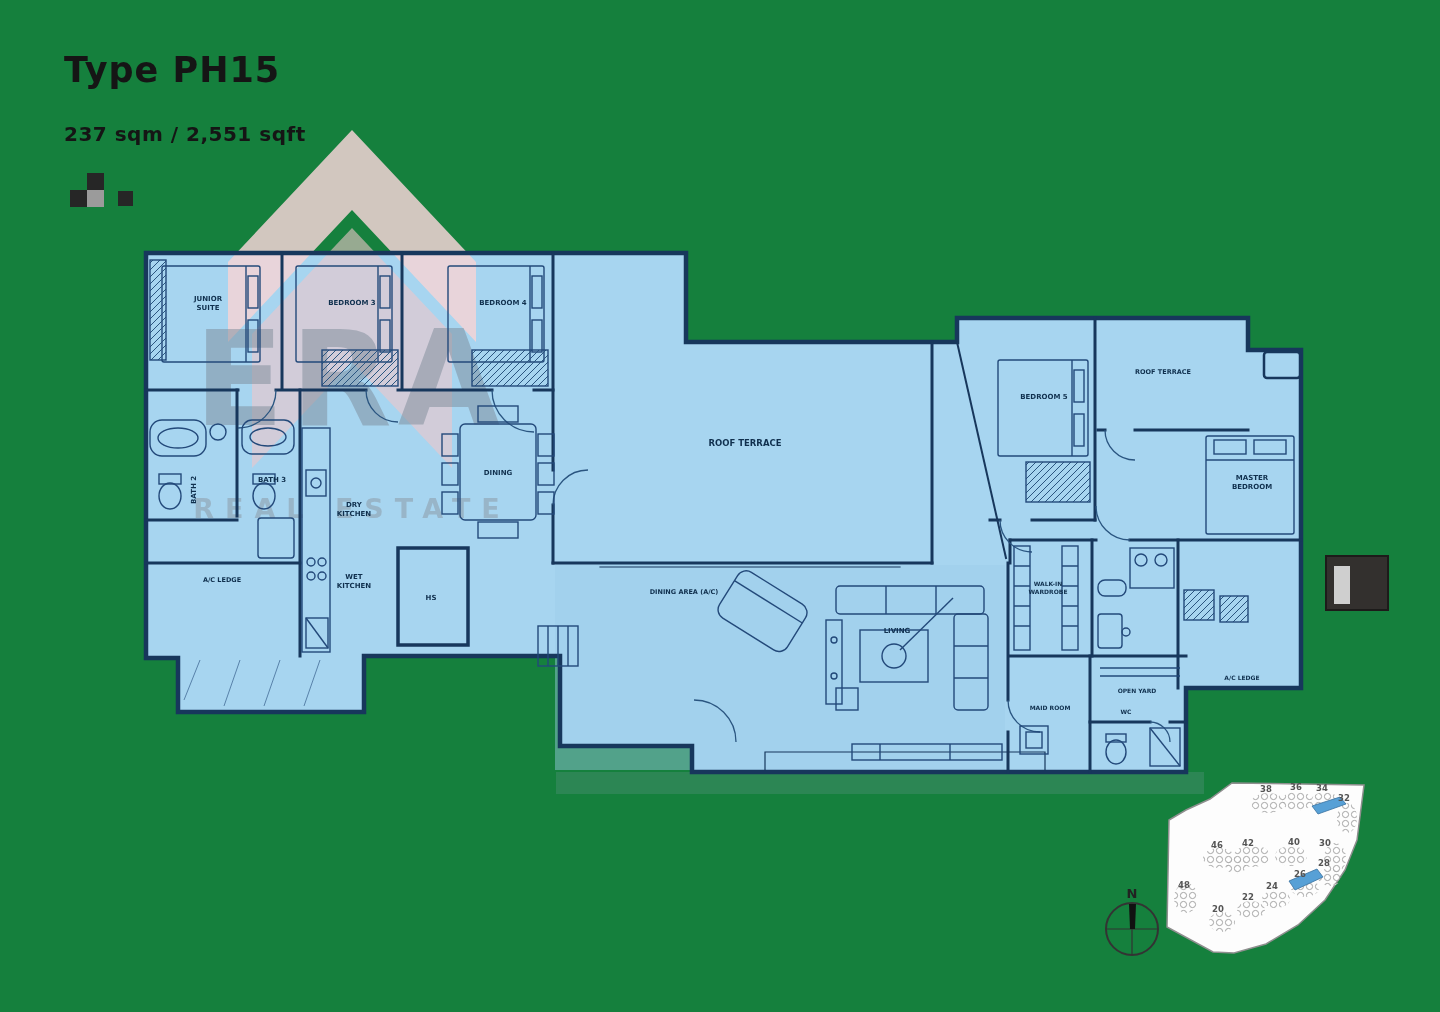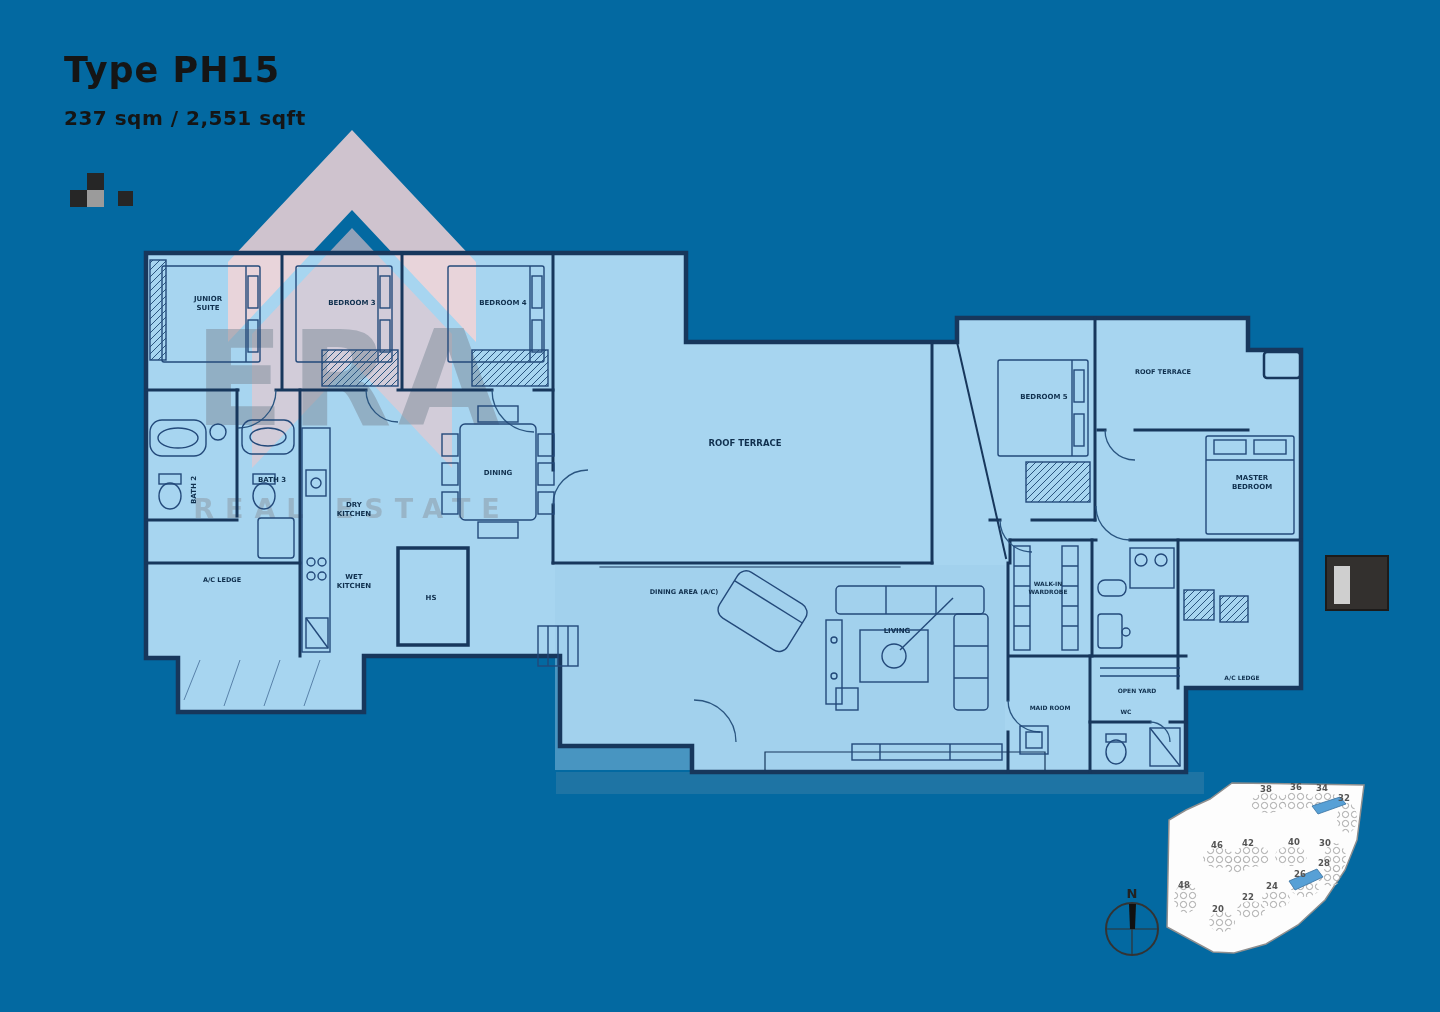--- a/index.html
+++ b/index.html
@@ -1,20 +1,20 @@
 <!DOCTYPE html>
 <html><head>
 <meta charset="utf-8">
 <style>
   html,body{margin:0;padding:0;background:#fff;}
-  .page{position:relative;width:1440px;height:1012px;background:#0369a1;overflow:hidden;
+  .page{position:relative;width:1440px;height:1012px;background:#15803d;overflow:hidden;
         font-family:"DejaVu Sans",sans-serif;}
   .title-block{position:absolute;left:64px;top:50px;color:#151515;}
   .plan-title{font-size:35px;font-weight:bold;letter-spacing:1px;}
-  .plan-area{font-size:20px;font-weight:bold;margin-top:16px;letter-spacing:.5px;}
+  .plan-area{font-size:20px;font-weight:bold;margin-top:32px;letter-spacing:.5px;}
   .agent-bar{position:absolute;left:0;top:869px;width:230px;height:37px;
              background:rgba(150,150,150,.92);color:#ffffff;font-size:19px;
              line-height:37px;padding-left:11px;box-sizing:border-box;white-space:nowrap;}
   svg{position:absolute;left:0;top:0;}
   svg text{font-family:"DejaVu Sans",sans-serif;}
   .rlabel{fill:#10304e;font-weight:bold;}
 </style>
 </head>
 <body>
 

